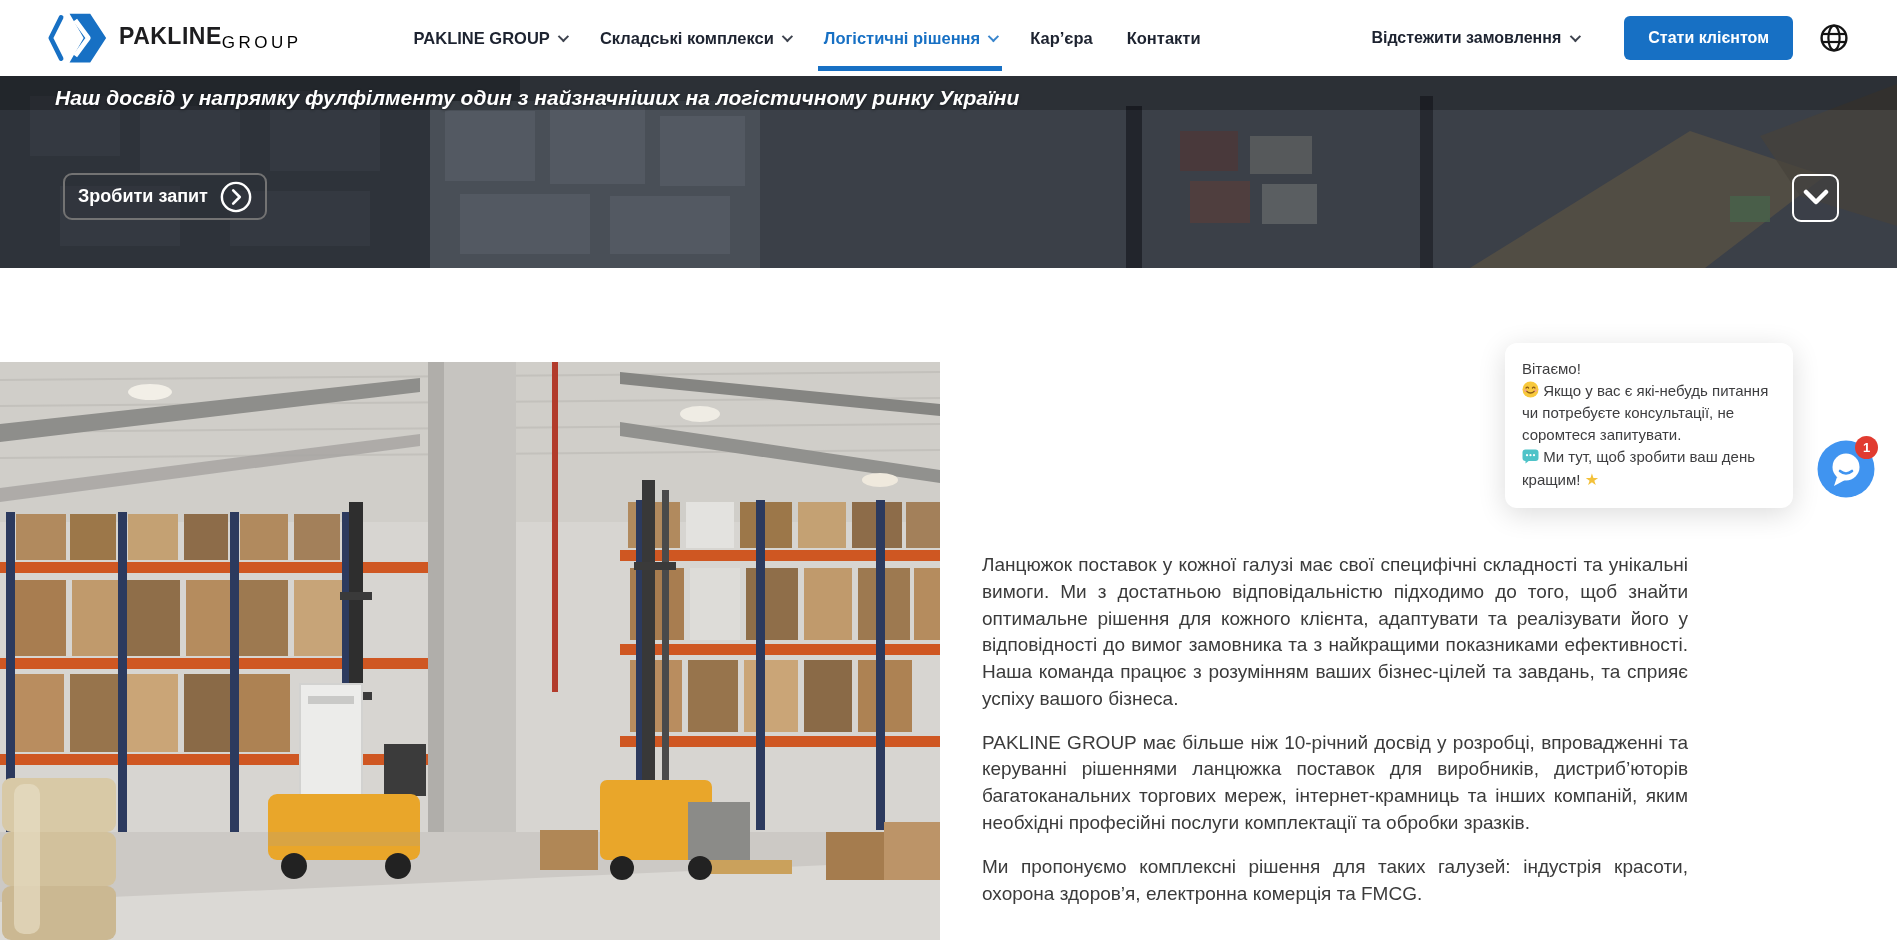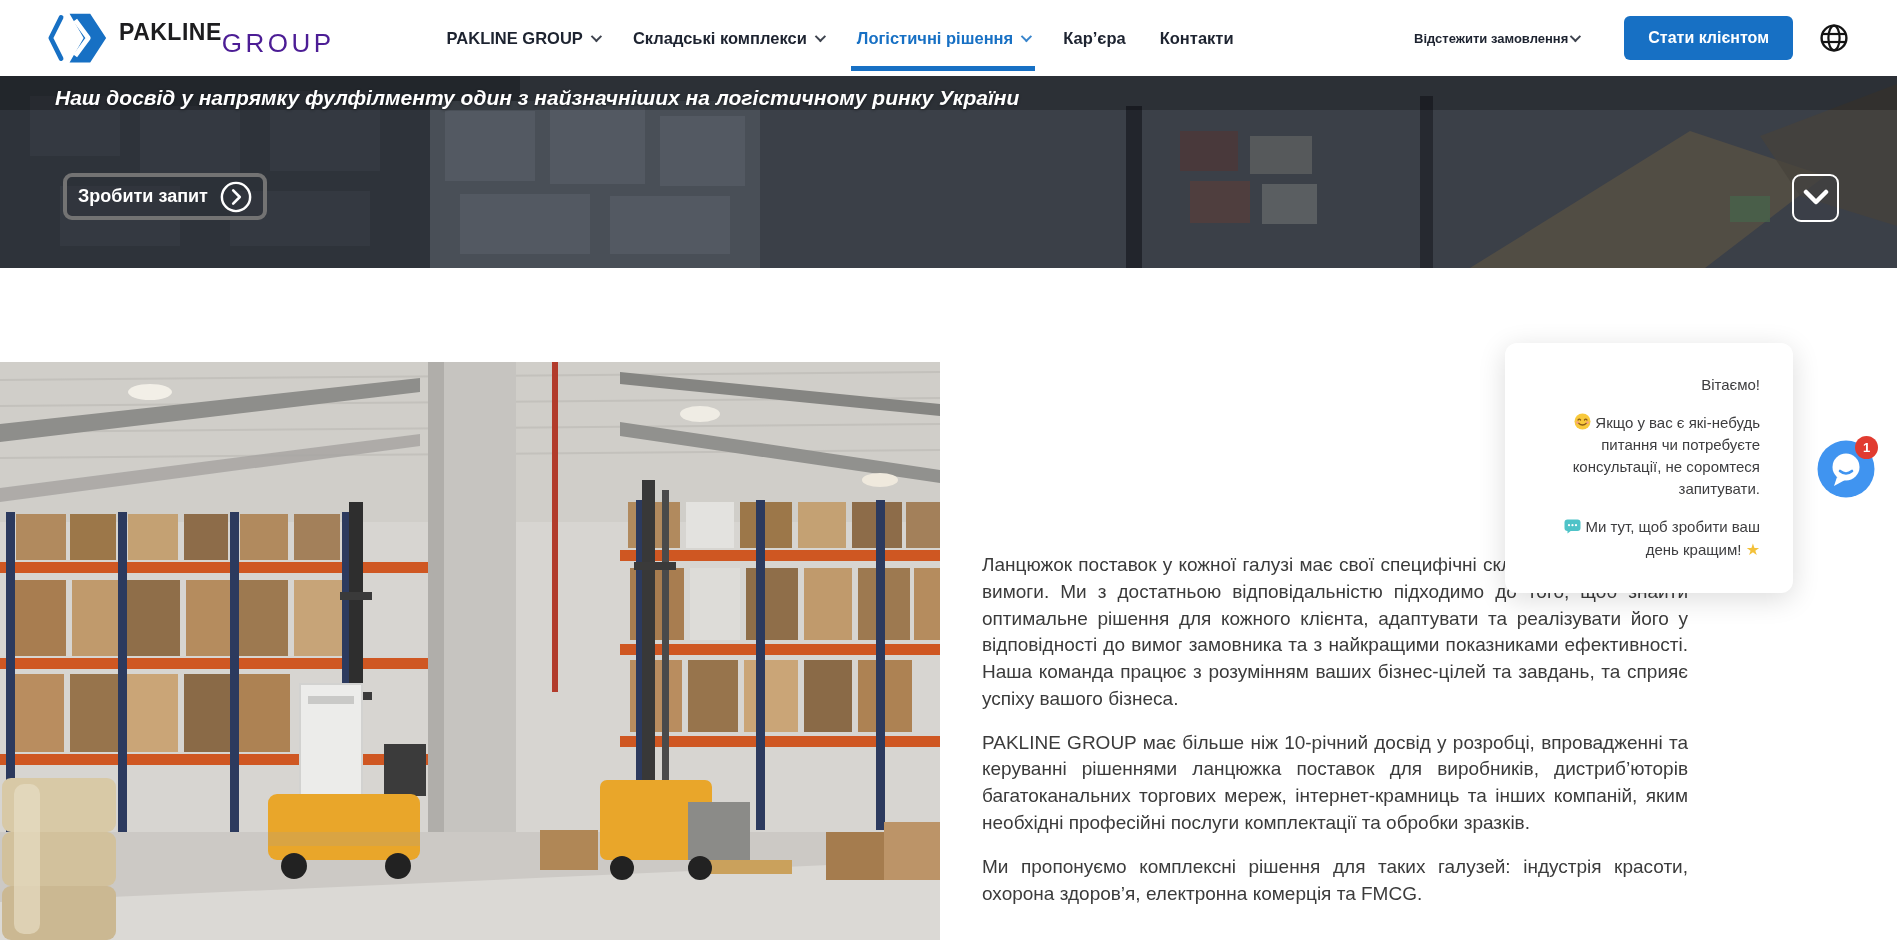--- a/index.html
+++ b/index.html
@@ -6,63 +6,63 @@
   html,body { width:1897px; height:940px; background:#ffffff; overflow:hidden;
     font-family:"Liberation Sans","DejaVu Sans",sans-serif; }
   .page { position:relative; width:1897px; height:940px; }
 
   
   .header { position:absolute; left:0; top:0; width:1897px; height:76px; background:#ffffff;
     display:flex; align-items:center; padding:0 48px; z-index:5; }
   .logo { display:flex; align-items:center; gap:11px; cursor:pointer; }
   .logo-text { display:flex; flex-direction:row; line-height:1; }
   .logo-top { font-size:23px; font-weight:800; letter-spacing:.5px; color:#1d1d1f; }
-  .logo-bottom { font-size:26px; font-weight:300; letter-spacing:3.5px; color:#4c1d95; margin-top:9px; }
+  .logo-bottom { font-size:17px; font-weight:300; letter-spacing:3.5px; color:#000000; margin-top:9px; }
   .nav { display:flex; align-items:center; gap:34px; margin-left:112px; height:76px; }
   .nav-item { position:relative; display:flex; align-items:center; gap:8px; height:66px;
     font-size:16.5px; font-weight:700; color:#1d2330; cursor:pointer; white-space:nowrap; }
   .nav-item.active { color:#1770c4; }
   .nav-item.active::after { content:""; position:absolute; left:-6px; right:-6px; bottom:0;
     height:5px; background:#1770c4; }
   .chev { width:8px; height:8px; border-right:2px solid currentColor; border-bottom:2px solid currentColor;
     transform:rotate(45deg) translateY(-2px); opacity:.85; }
   .chev.dark { color:#1d2330; }
   .header-right { margin-left:auto; display:flex; align-items:center; gap:26px; }
-  .track-order { display:flex; align-items:center; gap:2px; font-size:13px; font-weight:600;
+  .track-order { display:flex; align-items:center; gap:9px; font-size:16px; font-weight:600;
     color:#1d2330; cursor:pointer; white-space:nowrap; }
   .cta-btn { background:#1770c4; color:#ffffff; border:none; border-radius:6px;
     font-size:16px; font-weight:600; padding:13px 24px; cursor:pointer;
     font-family:"Liberation Sans","DejaVu Sans",sans-serif; white-space:nowrap;margin-left:20px; }
   .globe { width:30px; height:30px; cursor:pointer; display:block; }
 
   
   .hero { position:absolute; left:0; top:76px; width:1897px; height:192px; overflow:hidden; }
   .hero-bg { position:absolute; inset:0; }
   .hero-heading { position:absolute; left:55px; top:10px; width:1100px; color:#ffffff;
     font-size:21px; font-weight:700; text-shadow:0 1px 3px rgba(0,0,0,.45);font-style:italic; }
   .request-btn { position:absolute; left:63px; top:97px; width:204px; height:47px;
-    border:4px solid #737373; border-radius:9px; background:rgba(40,44,52,.25);
+    border:2px solid #737373; border-radius:9px; background:rgba(40,44,52,.25);
     display:flex; align-items:center; justify-content:center; gap:12px; cursor:pointer;
     color:#ffffff; font-size:18px; font-weight:600;
     font-family:"Liberation Sans","DejaVu Sans",sans-serif; }
   .req-circle { width:32px; height:32px; flex:0 0 32px; }
   .scroll-btn { position:absolute; left:1792px; top:98px; width:47px; height:48px;
     border:2.5px solid #ffffff; border-radius:9px; background:rgba(60,64,72,.3);
     display:flex; align-items:center; justify-content:center; cursor:pointer; }
 
   
   .photo { position:absolute; left:0; top:362px; width:940px; height:578px; }
   .article { position:absolute; left:982px; top:552px; width:706px; color:#3b3b3b; }
   .article p { font-size:19px; line-height:1.41; text-align:justify; margin-bottom:17px; }
 
   
   .chat-card { position:absolute; left:1505px; top:343px; width:288px; min-height:165px;
     background:#ffffff; border-radius:12px; box-shadow:0 6px 28px rgba(0,0,0,.14);
     padding:15px 17px; font-size:15px; line-height:1.47; color:#3d3d3f; z-index:6; }
-  .chat-card p { margin:16px;text-align:right; }
+  .chat-card p { margin:0; }
   .emoji { display:inline-block; vertical-align:-2px; }
   .star-char { color:#f3c13a; font-size:16px; }
   .chat-fab { position:absolute; left:1817px; top:440px; width:58px; height:58px;
     cursor:pointer; z-index:7; }
   .chat-badge { position:absolute; left:38px; top:-4px; width:23px; height:23px;
     background:#e13b30; border-radius:50%; color:#ffffff; font-size:13px; font-weight:700;
     display:flex; align-items:center; justify-content:center; }
 </style>
 </head>
 <body>

